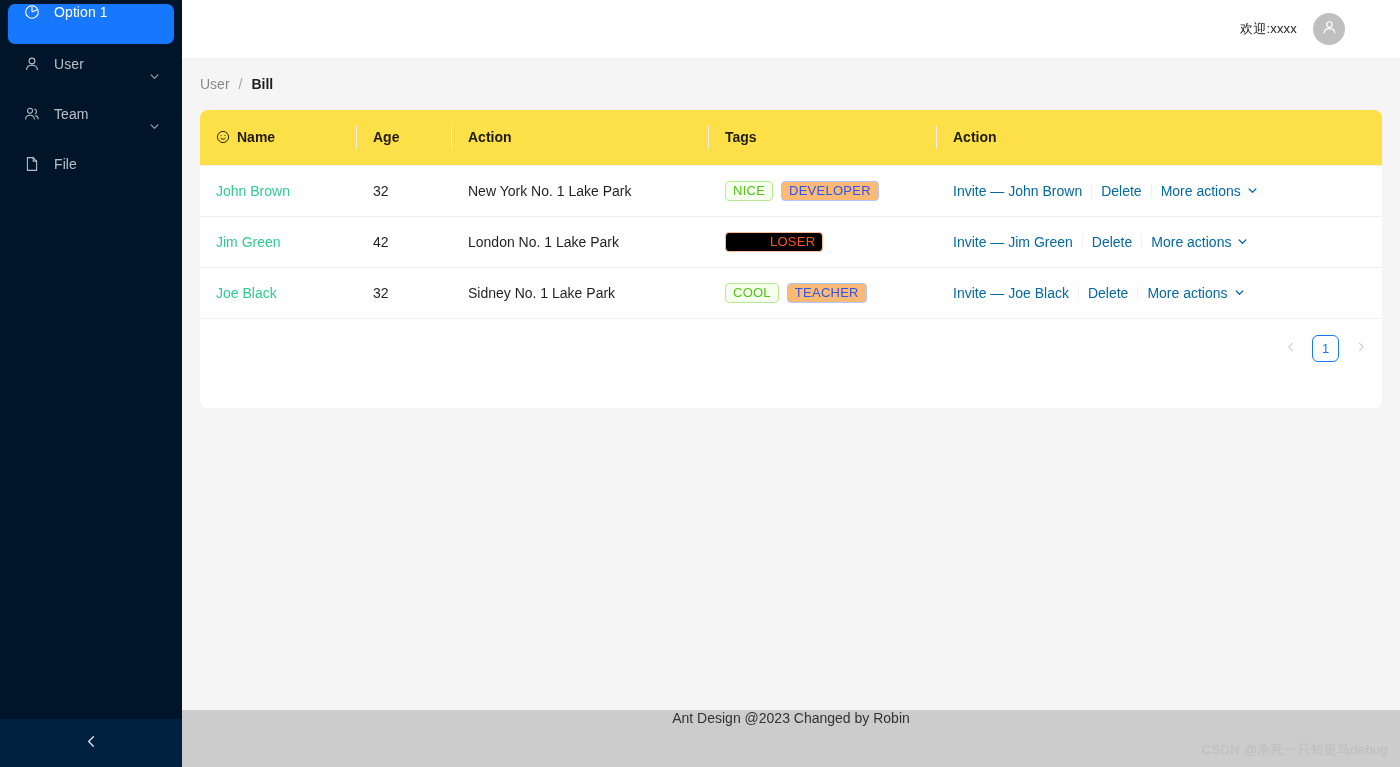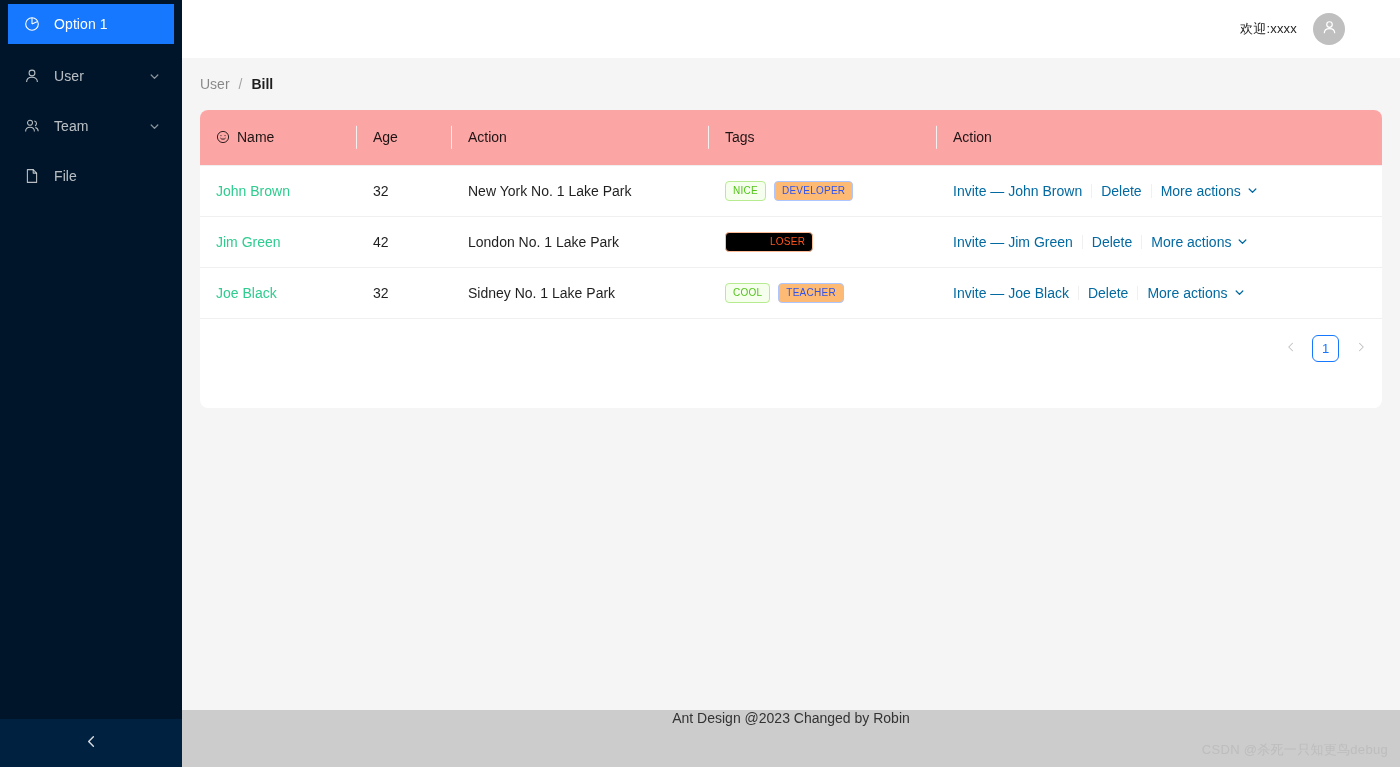--- a/index.html
+++ b/index.html
@@ -17,22 +17,22 @@
     width: 182px; height: 767px;
     background: #001529;
     flex: 0 0 182px;
     position: relative;
     display: flex; flex-direction: column;
   }
   .menu { padding-top: 0; }
   .menu-item {
     height: 40px;
     margin: 4px 8px;
-    border-radius: 0;
-    display: flex; align-items: center;
+    border-radius: 7px;
+    display: flex; 
     padding: 0 16px;
     color: rgba(255,255,255,0.72);
     font-size: 14px;
     cursor: pointer;
     position: relative;
   }
   .menu-item.selected {
     background: #1677ff;
     color: #ffffff;
   }
@@ -113,23 +113,23 @@
     border-radius: 8px;
     margin-top: 0;
     height: 298px;
     overflow: hidden;
   }
 
   
   table.ant-table { width: 100%; border-collapse: collapse; table-layout: fixed; }
   table.ant-table th {
     text-align: center;
-    background: #fca5a5;
+    background: #fde047;
     font-size: 14px;
-    font-weight: 400;
+    font-weight: 700;
     color: rgba(0,0,0,0.88);
     height: 55px;
     padding: 0 16px;
     position: relative;
     border-bottom: 1px solid #f0f0f0;
   }
   table.ant-table th .th-inner { display: flex; align-items: center; }
   table.ant-table th:not(:last-child)::after {
     content: "";
     position: absolute;
@@ -152,21 +152,21 @@
 
   .col-name  { width: 157px; }
   .col-age   { width: 95px; }
   .col-addr  { width: 257px; }
   .col-tags  { width: 228px; }
   .col-act   { width: auto; }
   .name-link { color: #2ecc8f; }
 
   .tag {
     display: inline-block;
-    font-size: 10px;
+    font-size: 13px;
     line-height: 18px;
     padding: 0 7px;
     border-radius: 4px;
     border: 1px solid;
     margin-right: 8px;
     letter-spacing: .25px;
     white-space: nowrap;
   }
   .tag.green     { color: #52c41a; background: #f6ffed; border-color: #b7eb8f; }
   .tag.geekblue  { color: #2f54eb; background: #fdba74; border-color: #adc6ff; }

